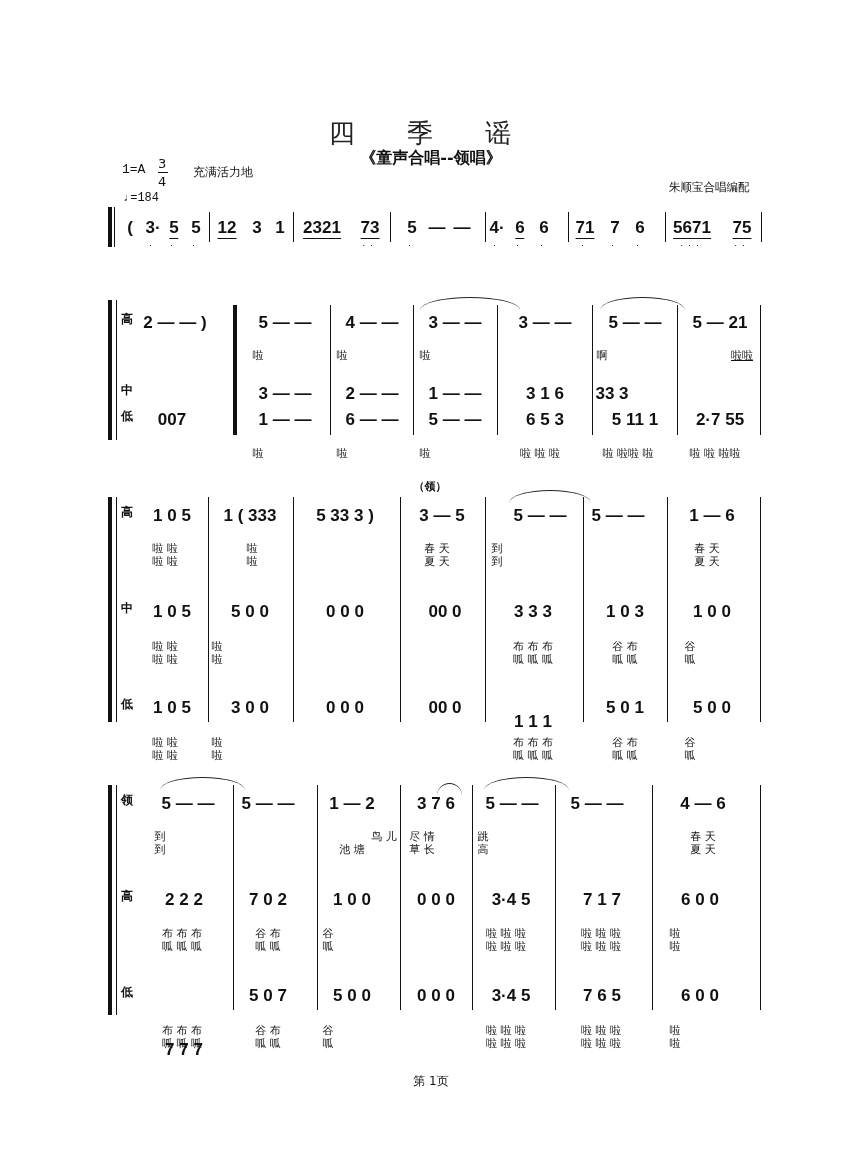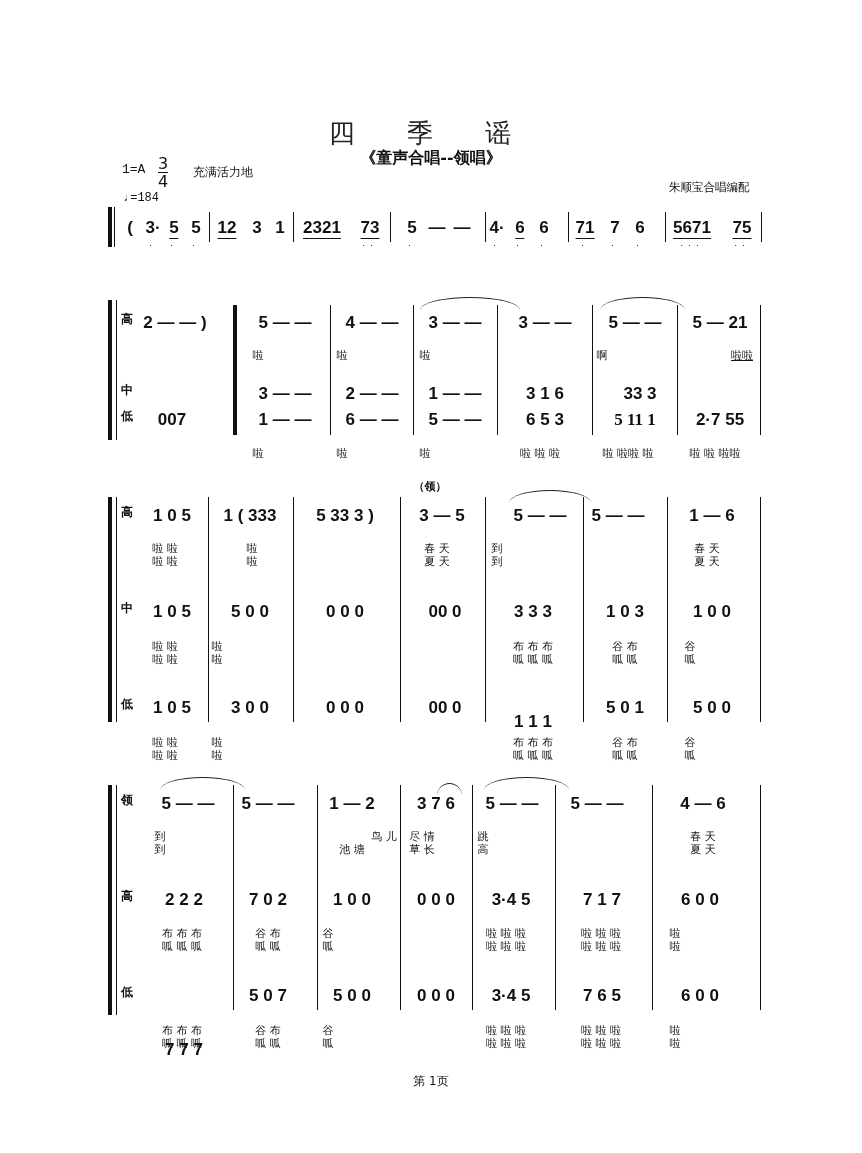--- a/index.html
+++ b/index.html
@@ -3,21 +3,21 @@
 <meta charset="utf-8">
 <style>
   html, body { margin:0; padding:0; background:#ffffff; }
   body { width:862px; height:1153px; position:relative; overflow:hidden;
          font-family:"DejaVu Sans", "Liberation Sans", sans-serif; color:#111; }
   .abs { position:absolute; }
   .title { left:0; width:862px; top:116px; text-align:center; font-family:"DejaVu Serif", serif;
            font-size:26px; letter-spacing:22px; font-weight:300; color:#222; }
   .subtitle { left:0; width:862px; top:148px; text-align:center; font-size:16px; font-weight:bold; }
   .key { left:122px; top:162px; font-size:13px; font-family:"Liberation Mono", monospace; }
-  .ts { left:158px; top:156px; font-size:16px; text-align:left; line-height:15px; }
+  .ts { left:158px; top:156px; font-size:13px; text-align:left; line-height:15px; }
   .ts .line { display:block; border-top:1px solid #111; width:10px; margin:1px auto; height:0; }
   .expr { left:193px; top:164px; font-size:12px; }
   .tempo { left:123px; top:191px; font-size:12px; font-family:"Liberation Mono", monospace; }
   .arr { left:669px; top:180px; font-size:11.5px; }
   .note { font-family:"Liberation Sans", sans-serif; font-weight:bold; font-size:17px; line-height:20px;
           white-space:pre; transform:translateX(-50%); }
   .note.u { border-bottom:1.5px solid #111; }
   .dotb { font-size:9px; line-height:6px; text-align:center; transform:translateX(-50%); letter-spacing:5px; }
   .lyr { font-size:11px; line-height:12px; transform:translateX(-50%); white-space:pre; text-align:center; }
   .part { font-size:12px; font-weight:bold; }
@@ -111,28 +111,28 @@
       <div class="abs lyr" style="left:258px;top:350px;">啦</div>
       <div class="abs lyr" style="left:342px;top:350px;">啦</div>
       <div class="abs lyr" style="left:425px;top:350px;">啦</div>
       <div class="abs lyr" style="left:602px;top:350px;">啊</div>
       <div class="abs lyr" style="left:742px;top:350px;text-decoration:underline;">啦啦</div>
       <div class="abs part" style="left:121px;top:382px;">中</div>
       <div class="abs note" style="left:285px;top:384px;">3 — —</div>
       <div class="abs note" style="left:372px;top:384px;">2 — —</div>
       <div class="abs note" style="left:455px;top:384px;">1 — —</div>
       <div class="abs note" style="left:545px;top:384px;">3 1 6</div>
-      <div class="abs note" style="left:640px;top:384px;">33 3</div>
+      <div class="abs note" style="left:612px;top:384px;">33 3</div>
       <div class="abs part" style="left:121px;top:408px;">低</div>
       <div class="abs note" style="left:172px;top:410px;">007</div>
       <div class="abs note" style="left:285px;top:410px;">1 — —</div>
       <div class="abs note" style="left:372px;top:410px;">6 — —</div>
       <div class="abs note" style="left:455px;top:410px;">5 — —</div>
       <div class="abs note" style="left:545px;top:410px;">6 5 3</div>
-      <div class="abs note" style="left:635px;top:410px;font-family:Liberation Serif, serif;">5 11 1</div>
+      <div class="abs note" style="left:635px;top:410px;">5 11 1</div>
       <div class="abs note" style="left:720px;top:410px;">2·7 55</div>
       <div class="abs lyr" style="left:258px;top:448px;">啦</div>
       <div class="abs lyr" style="left:342px;top:448px;">啦</div>
       <div class="abs lyr" style="left:425px;top:448px;">啦</div>
       <div class="abs lyr" style="left:540px;top:448px;">啦 啦 啦</div>
       <div class="abs lyr" style="left:628px;top:448px;">啦 啦啦 啦</div>
       <div class="abs lyr" style="left:715px;top:448px;">啦 啦 啦啦</div>
       <div class="abs slur" style="left:420px;top:297px;width:100px;"></div>
       <div class="abs slur" style="left:600px;top:297px;width:85px;"></div>
     </div>

